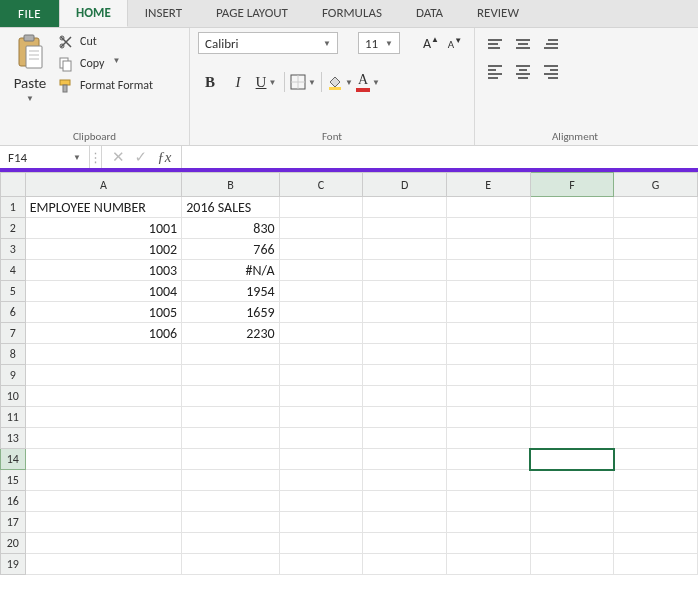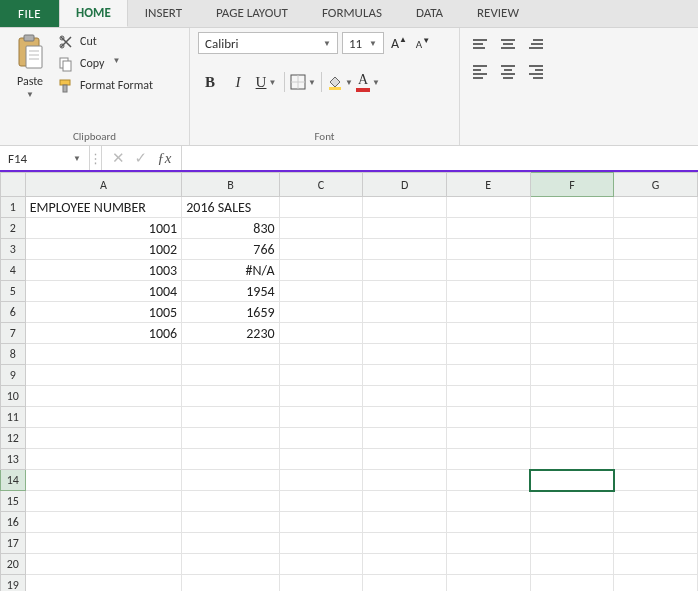--- a/index.html
+++ b/index.html
@@ -12,49 +12,49 @@
   .tab.active { border: 1px solid #d4d4d4; border-bottom: 1px solid #f5f5f5; background: #f5f5f5; color: #217346; font-weight: 600; }
 
   
   .ribbon { display: flex; height: 118px; background: #f5f5f5; border-bottom: 1px solid #d4d4d4; }
   .group { border-right: 1px solid #d9d9d9; padding: 4px 8px 2px 8px; display: flex; flex-direction: column; }
   .group-body { flex: 1; display: flex; align-items: flex-start; gap: 6px; }
   .group-label { text-align: center; font-size: 11px; color: #666; padding-top: 2px; }
 
   .paste-btn { display: flex; flex-direction: column; align-items: center; width: 44px; gap: 2px; }
   .paste-icon { width: 34px; height: 40px; display:flex; align-items:center; justify-content:center; }
-  .paste-label { font-size: 12px; }
+  .paste-label { font-size: 15px; }
   .drop-arrow { font-size: 8px; line-height: 1; color: #666; }
 
   .clip-items { display: flex; flex-direction: column; gap: 6px; font-size: 12px; color: #333; padding-top: 2px; }
   .clip-item { display: flex; align-items: flex-start; gap: 6px; cursor: pointer; }
   .small-icon { width: 16px; height: 16px; display:inline-flex; align-items:center; justify-content:center; }
 
-  .font-row { display: flex; align-items: center; gap: 4px; }
+  .font-row { display: flex; align-items: center; gap: 20px; }
   .font-combo, .size-combo { background: #fff; border: 1px solid #bdbdbd; height: 22px; display: flex; align-items: center; padding: 0 6px; font-size: 13px; }
   .font-combo { width: 140px; justify-content: space-between; }
   .size-combo { width: 42px; justify-content: space-between; }
   .inc-dec { display:flex; gap:2px; }
   .inc-dec .btn { width: 22px; height: 22px; display:flex; align-items:center; justify-content:center; }
 
   .btn { background: transparent; border: none; cursor: pointer; font-size: 13px; color: #333; border-radius:2px; }
   .btn.square { width: 24px; height: 24px; display:inline-flex; align-items:center; justify-content:center; }
 
   .font-row2 { display:flex; align-items:center; gap:4px; margin-top:10px; }
   .font-col { display:flex; flex-direction:column; }
 
   .align-grid { display:grid; grid-template-columns: repeat(3, 24px); grid-auto-rows: 24px; gap:4px; }
   .align-cell { display:flex; align-items:center; justify-content:center; }
   .align-line { width:14px; height:2px; background:#666; margin:1px 0;}
   .align-stack { display:flex; flex-direction:column; align-items:flex-start; }
   .align-stack.center{align-items:center;}
   .align-stack.right{align-items:flex-end;}
 
   
-  .formula-bar { display:flex; align-items:center; height: 26px; border-bottom:2px solid #6d28d9; background:#fff; font-size:13px; }
+  .formula-bar { display:flex; align-items:center; height: 26px; border-bottom:4px solid #6d28d9; background:#fff; font-size:13px; }
   .name-box { width: 90px; padding: 0 8px; border-right:1px solid #d4d4d4; display:flex; align-items:center; justify-content:space-between; height:100%; }
   .fb-btns { display:flex; align-items:center; gap:10px; padding:0 10px; color:#999; }
   .fx { font-style: italic; font-family: "Times New Roman", serif; font-size:15px; color:#555; }
   .formula-input { flex:1; height:100%; border:none; outline:none; padding:0 6px; font-size:13px; border-left:1px solid #d4d4d4; }
 
   
   .grid-wrap { position:relative; }
   table.grid { border-collapse: collapse; table-layout: fixed; }
   .corner { width:26px; height:24px; background:#eef0ef; border:1px solid #ccc; }
   th.colhead { background:#eef0ef; border:1px solid #ccc; font-weight:normal; font-size:12px; color:#333; height:24px; }
@@ -244,20 +244,21 @@
         <button class="btn align-cell">
             <span class="align-stack right">
               <span class="align-line"></span>
               <span class="align-line" style="width:8px;"></span>
               <span class="align-line"></span>
               <span class="align-line" style="width:10px;"></span>
             </span>
           </button>
       </div>
     </div>
+    <div class="group-label">Alignment</div>
   </div>
 </div>
 
 <div class="formula-bar">
   <div class="name-box">
     <span>F14</span>
     <span class="drop-arrow">▼</span>
   </div>
   <div style="width:12px;border-right:1px solid #d4d4d4;height:100%;display:flex;align-items:center;justify-content:center;color:#aaa;">⋮</div>
   <div class="fb-btns">
@@ -395,30 +396,20 @@
           <th class="rowhead">11</th>
           <td class="cell"></td>
           <td class="cell"></td>
           <td class="cell"></td>
           <td class="cell"></td>
           <td class="cell"></td>
           <td class="cell"></td>
           <td class="cell"></td>
         </tr>
         <tr>
-          <th class="rowhead">12</th>
-          <td class="cell"></td>
-          <td class="cell"></td>
-          <td class="cell"></td>
-          <td class="cell"></td>
-          <td class="cell"></td>
-          <td class="cell"></td>
-          <td class="cell"></td>
-        </tr>
-        <tr>
           <th class="rowhead">13</th>
           <td class="cell"></td>
           <td class="cell"></td>
           <td class="cell"></td>
           <td class="cell"></td>
           <td class="cell"></td>
           <td class="cell"></td>
           <td class="cell"></td>
         </tr>
         <tr>

